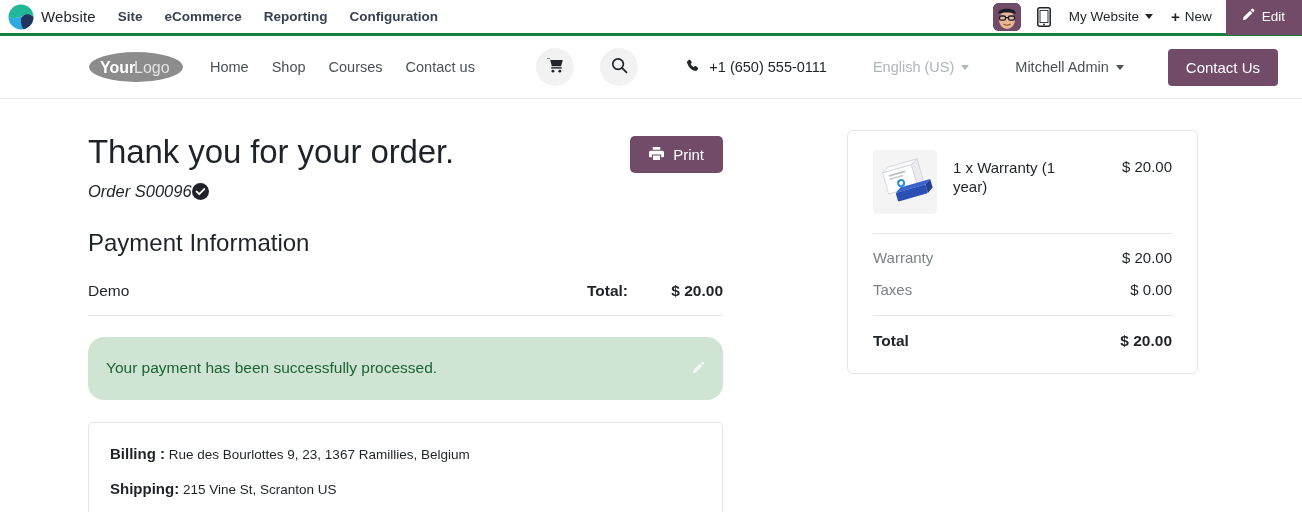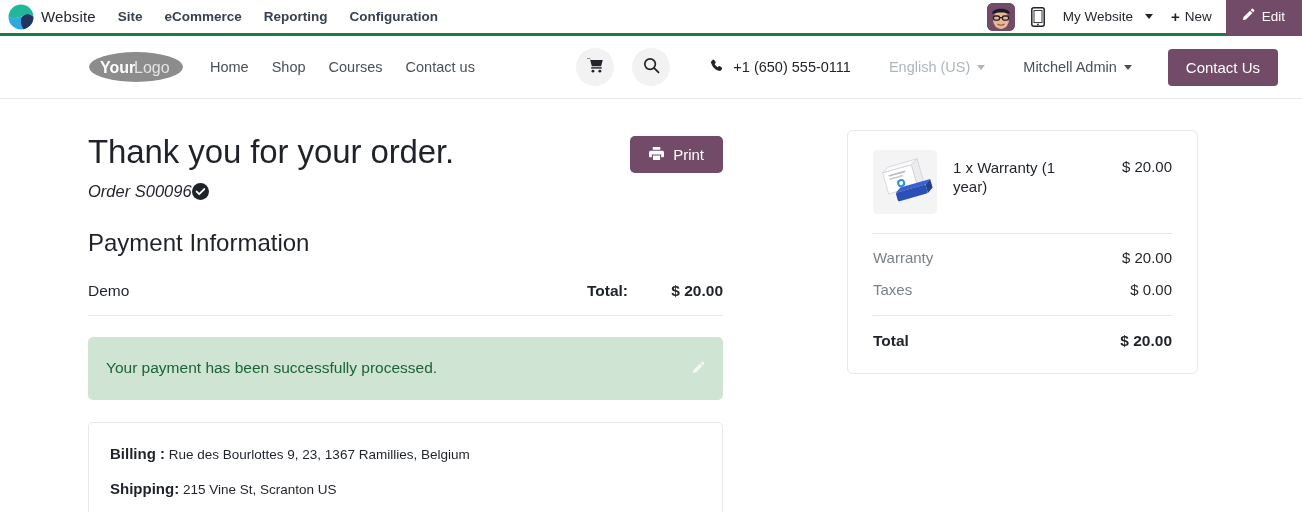--- a/index.html
+++ b/index.html
@@ -60,21 +60,21 @@
   }
   .o-mobile-icon {
     margin-right: 18px;
     display: flex; align-items: center;
     color: #1f2329;
   }
   .o-mywebsite {
     font-size: 13.5px;
     color: #1f2329;
     margin-right: 18px;
-    display:flex; align-items:center; gap:12px;
+    display:flex; align-items:center; gap:6px;
   }
   .caret {
     width: 0; height: 0;
     border-left: 4px solid transparent;
     border-right: 4px solid transparent;
     border-top: 5px solid currentColor;
     display:inline-block;
   }
   .o-new {
     font-size: 13.5px;
@@ -114,21 +114,21 @@
     align-items: center;
     gap: 23px;
     font-size: 14.5px;
     color: #495057;
   }
   .w-nav span { cursor: pointer; }
   .w-header-right {
     margin-left: auto;
     display: flex;
     align-items: center;
-    gap: 8px;
+    gap: 16px;
   }
   .round-btn {
     width: 38px; height: 38px;
     border-radius: 50%;
     background: #f2f2f3;
     display: flex;
     align-items: center;
     justify-content: center;
     color: #212529;
     margin-left: 10px;
@@ -244,21 +244,21 @@
   .pay-total-value {
     font-weight: bold;
     width: 95px;
     text-align: right;
     color: #1f2329;
   }
 
   .alert-success {
     margin-top: 21px;
     background: #cfe4d3;
-    border-radius: 5px;
+    border-radius: 16px;
     height: 63px;
     display: flex;
     align-items: center;
     padding: 0 18px;
     color: #1c6334;
     font-size: 15.5px;
     position: relative;
   }
   .alert-edit {
     margin-left: auto;

